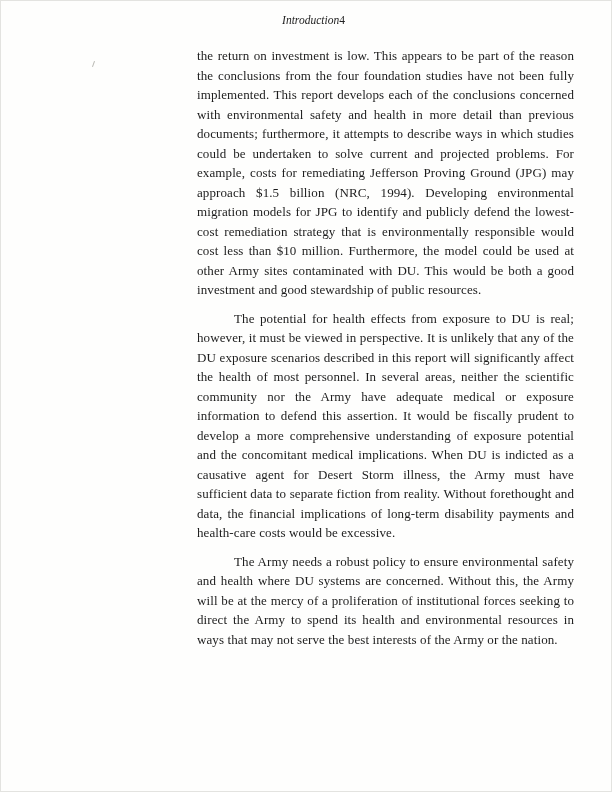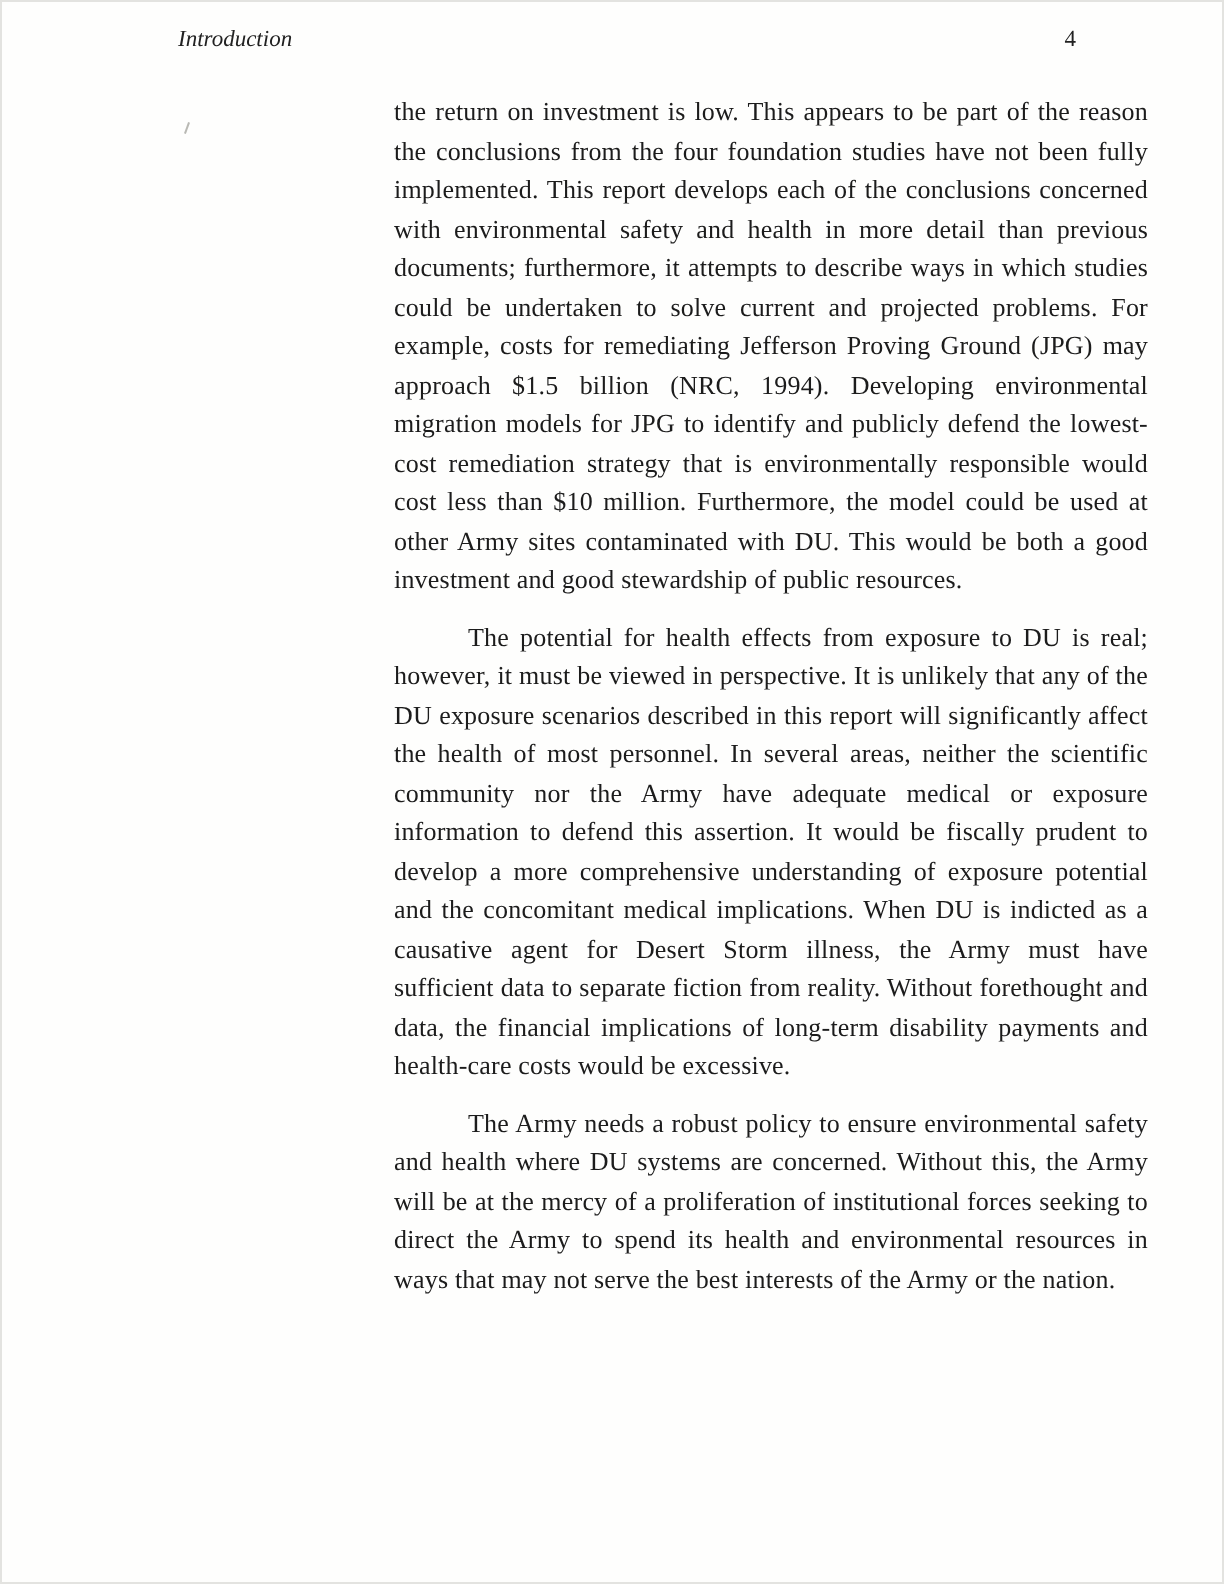--- a/index.html
+++ b/index.html
@@ -17,21 +17,21 @@
     overflow: hidden;
     font-family: "Liberation Serif", "DejaVu Serif", serif;
     color: #1c1c1c;
   }
   .running-header {
     position: absolute;
     top: 13px;
     left: 88px;
     right: 73px;
     display: flex;
-    justify-content: space-between;
+    justify-content: center;
     align-items: baseline;
   }
   .running-title {
     font-style: italic;
     font-size: 11.5px;
     color: #222222;
   }
   .page-number {
     font-size: 11.5px;
     color: #222222;

